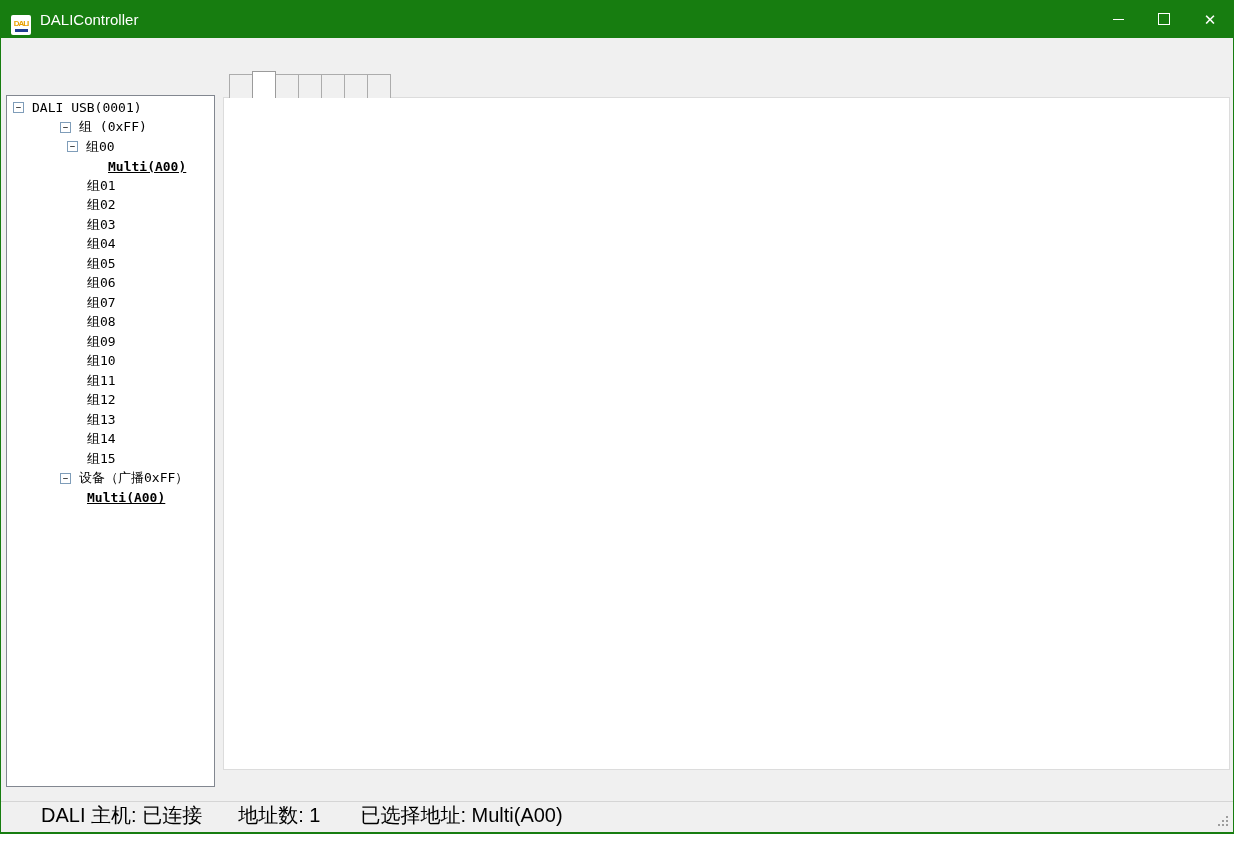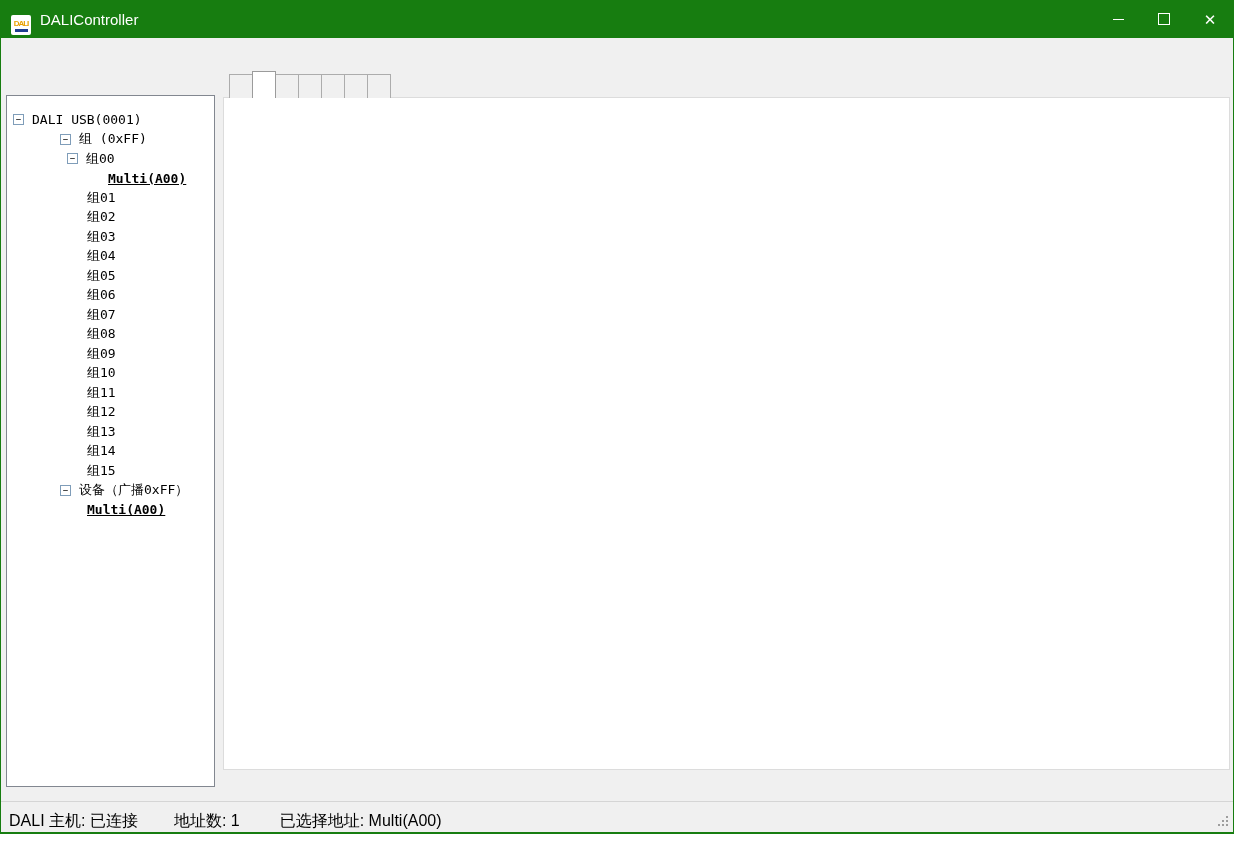--- a/index.html
+++ b/index.html
@@ -17,21 +17,21 @@
   #titletext{ color:#fff; font-size:15px; }
   #wincontrols{ margin-left:auto; display:flex; height:100%; }
   .wc{ width:46px; height:100%; display:flex; align-items:center; justify-content:center; color:#fff; }
   .wc-min::before{ content:""; width:11px; height:1px; background:#fff; display:block; }
   .wc-max::before{ content:""; width:10px; height:10px; border:1px solid #fff; display:block; }
   .wc-close{ font-size:15px; line-height:15px; }
   
   #menubar{ position:absolute; left:0; top:38px; width:100%; height:33px; background:#f0f0f0; display:flex; align-items:center; }
   .menu-item{ font-size:14px; color:#000; padding:0 14px; margin-right:12px; height:100%; display:flex; align-items:center; }
   
-  #treepanel{ position:absolute; left:5px; top:95px; width:209px; height:692px; background:#fff; border:1px solid #828790; overflow:hidden; padding-top:14px; }
+  #treepanel{ position:absolute; left:5px; top:95px; width:209px; height:692px; background:#fff; border:1px solid #828790; overflow:hidden; padding-top:2px; }
   .tree-row{ height:19.5px; display:flex; align-items:center; white-space:nowrap; font-family:"DejaVu Sans Mono", monospace; font-size:13px; color:#000; }
   .tree-row .ebox{ display:none; width:11px; height:11px; border:1px solid #7f9db9; background:#fff; margin-right:8px; flex:none; align-items:center; justify-content:center; font-size:9px; line-height:9px; color:#000; }
   .tree-row.exp .ebox{ display:flex; }
   .tree-row.exp .ebox::before{ content:"\2212"; }
   .d0{ padding-left:6px; } .d1{ padding-left:33px;margin-left:20px; }
   .d2{ padding-left:80px; } .d2.exp{ padding-left:60px; }
   .d3{ padding-left:101px; }
   .bold{ font-weight:bold;text-decoration:underline; }
   
   #tabstrip{ position:absolute; left:228px; top:71px; height:27px; display:flex; align-items:flex-end; z-index:3; }
@@ -68,21 +68,21 @@
   #btn-read{ left:510px; top:716px; width:67px; border:2px solid #0078d7; }
   #btn-save{ left:713px; top:716px; width:67px; }
   #btn-loop{ left:976px; top:716px; width:100px; }
   #btn-exit{ left:1114px; top:716px; width:101px; }
   
   #footstrip{ position:absolute; left:0; top:770px; width:100%; height:31px; background:#f9a8d4;margin-top:32px; }
   #chkwrap{ position:absolute; left:897px; top:10px; display:flex; align-items:center; }
   #chkbox{ width:15px; height:15px; border:1px solid #333; background:#fff; margin-right:6px; flex:none; }
   #chklabel{ font-size:14px; color:#000; }
   
-  #statusbar{ position:absolute; left:0; top:801px; width:100%; height:31px; background:#f0f0f0; border-top:1px solid #d5d5d5; display:flex; align-items:flex-end; font-size:16px; color:#000; }
+  #statusbar{ position:absolute; left:0; top:801px; width:100%; height:31px; background:#f0f0f0; border-top:1px solid #d5d5d5; display:flex; align-items:flex-start; font-size:20px; color:#000;padding-left:32px; }
   #sb-host{ margin-left:8px; }
   #sb-addr{ margin-left:36px; }
   #sb-sel{ margin-left:40px; }
   #grip{ position:absolute; right:5px; bottom:6px; width:2px; height:2px; background:#9d9d9d;
          box-shadow:-8px 0 #9d9d9d, -4px 0 #9d9d9d, 0 -4px #9d9d9d, -4px -4px #9d9d9d, 0 -8px #9d9d9d; }
 </style>
 </head>
 <body>
 
 <div id="window">

